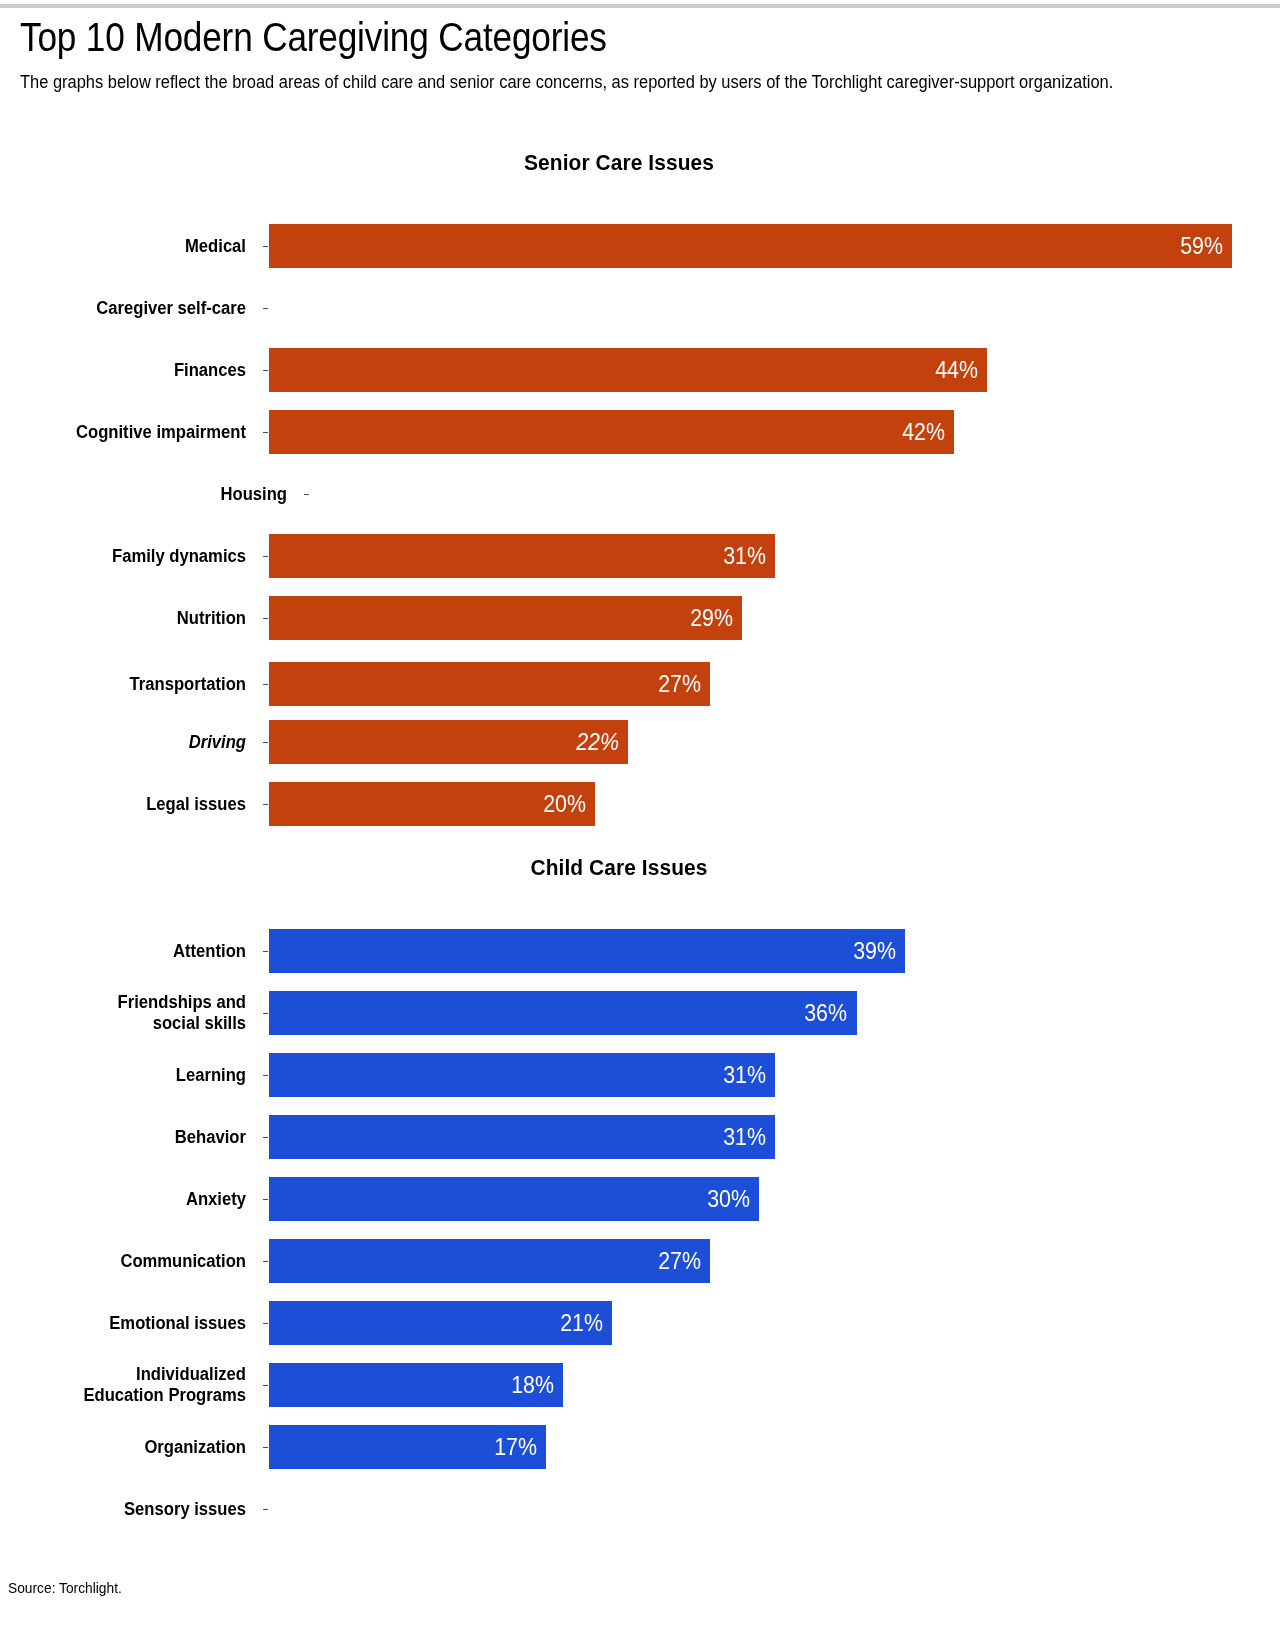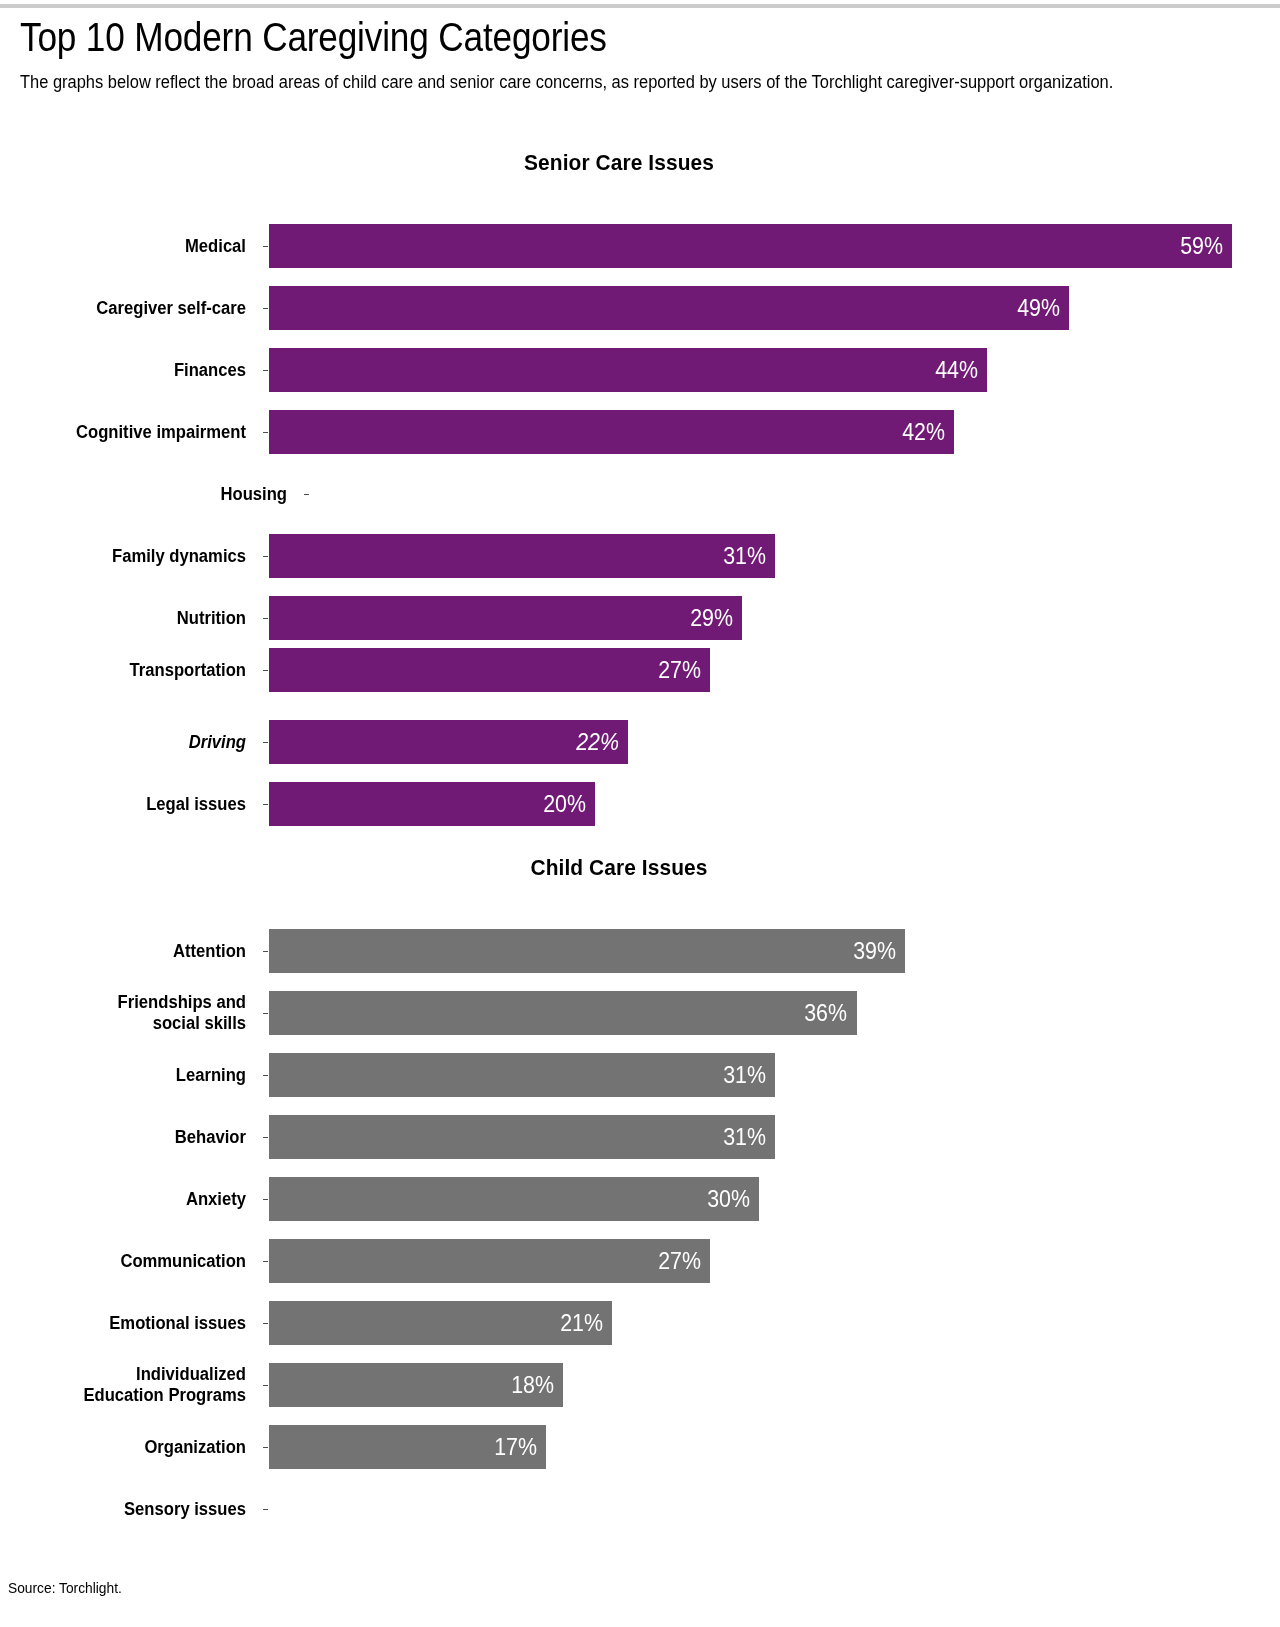--- a/index.html
+++ b/index.html
@@ -124,22 +124,22 @@
     transform-origin: right center;
     white-space: pre-line;
   }
   .bar {
     position: absolute;
     left: 269px;
     top: 9px;
     height: 44px;
     box-sizing: border-box;
   }
-  .bar-blue  { background: #701a75; }
-  .bar-green { background: #737373; }
+  .bar-blue  { background: #c2410c; }
+  .bar-green { background: #1d4ed8; }
   .bar-value {
     position: absolute;
     right: 9px;
     top: 50%;
     transform: translateY(-50%) scaleX(0.93);
     transform-origin: right center;
     color: #ffffff;
     font-size: 23px;
     font-weight: 400;
     line-height: 1;
@@ -174,23 +174,20 @@
   <div class="row" style="top: 0px;">
         <div class="row-label">Medical</div>
         <div class="tick" style="top: 31px;"></div>
         <div class="bar bar-blue" style="width: 962.88px;">
           <span class="bar-value">59%</span>
         </div>
       </div>
       <div class="row" style="top: 62px;">
         <div class="row-label">Caregiver self-care</div>
         <div class="tick" style="top: 31px;"></div>
-        <div class="bar bar-blue" style="width: 799.68px;">
-          <span class="bar-value">49%</span>
-        </div>
       </div>
       <div class="row" style="top: 124px;">
         <div class="row-label">Finances</div>
         <div class="tick" style="top: 31px;"></div>
         <div class="bar bar-blue" style="width: 718.08px;">
           <span class="bar-value">44%</span>
         </div>
       </div>
       <div class="row" style="top: 186px;">
         <div class="row-label">Cognitive impairment</div>
@@ -210,21 +207,21 @@
           <span class="bar-value">31%</span>
         </div>
       </div>
       <div class="row" style="top: 372px;">
         <div class="row-label">Nutrition</div>
         <div class="tick" style="top: 31px;"></div>
         <div class="bar bar-blue" style="width: 473.28px;">
           <span class="bar-value">29%</span>
         </div>
       </div>
-      <div class="row" style="top: 424px;">
+      <div class="row" style="top: 438px;">
         <div class="row-label">Transportation</div>
         <div class="tick" style="top: 31px;"></div>
         <div class="bar bar-blue" style="width: 440.64px;">
           <span class="bar-value">27%</span>
         </div>
       </div>
       <div class="row" style="top: 496px; font-style: italic;">
         <div class="row-label">Driving</div>
         <div class="tick" style="top: 31px;"></div>
         <div class="bar bar-blue" style="width: 359.04px;">

